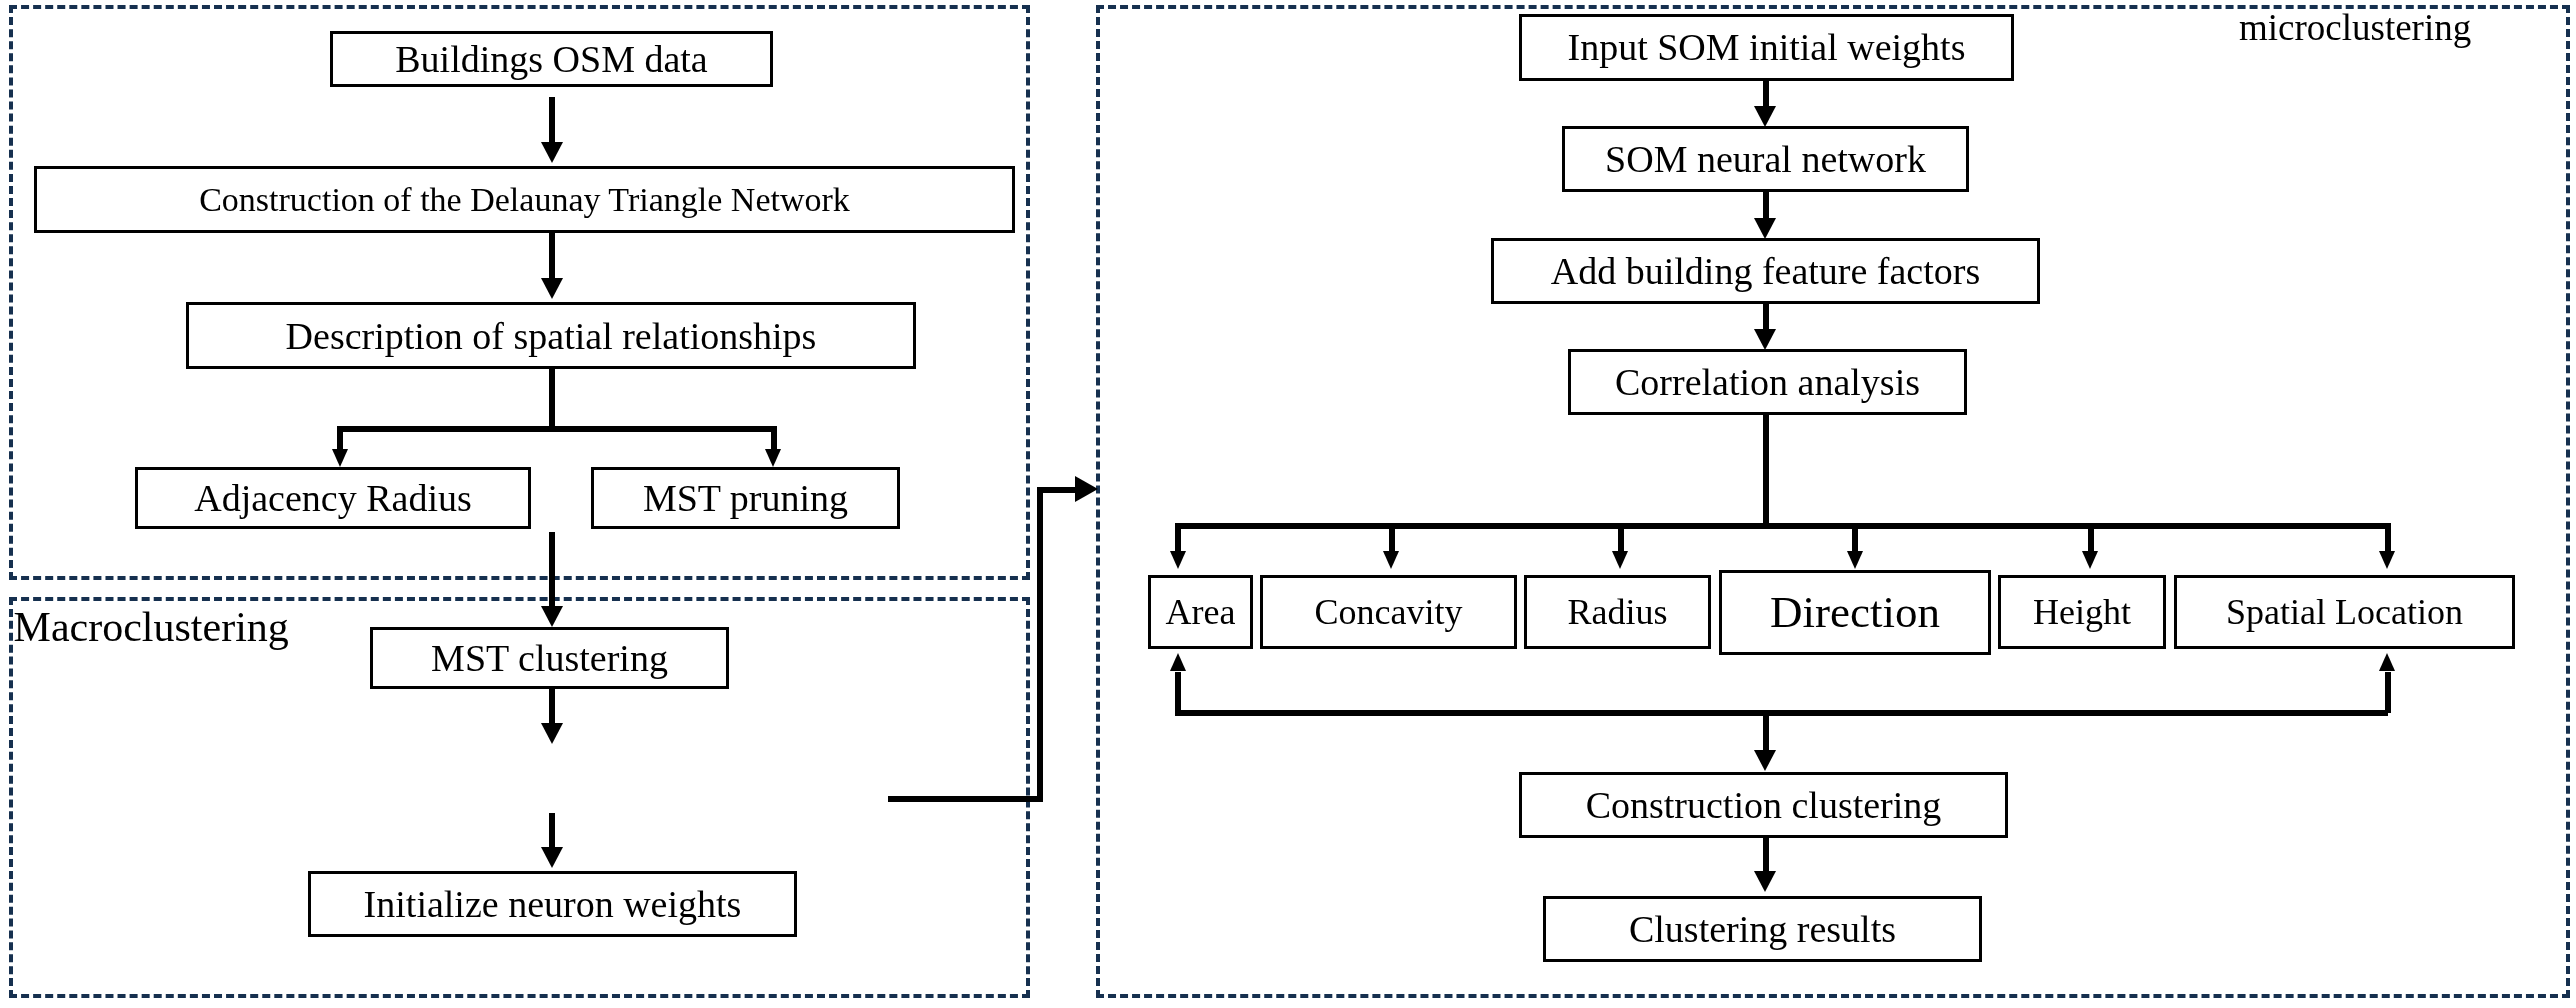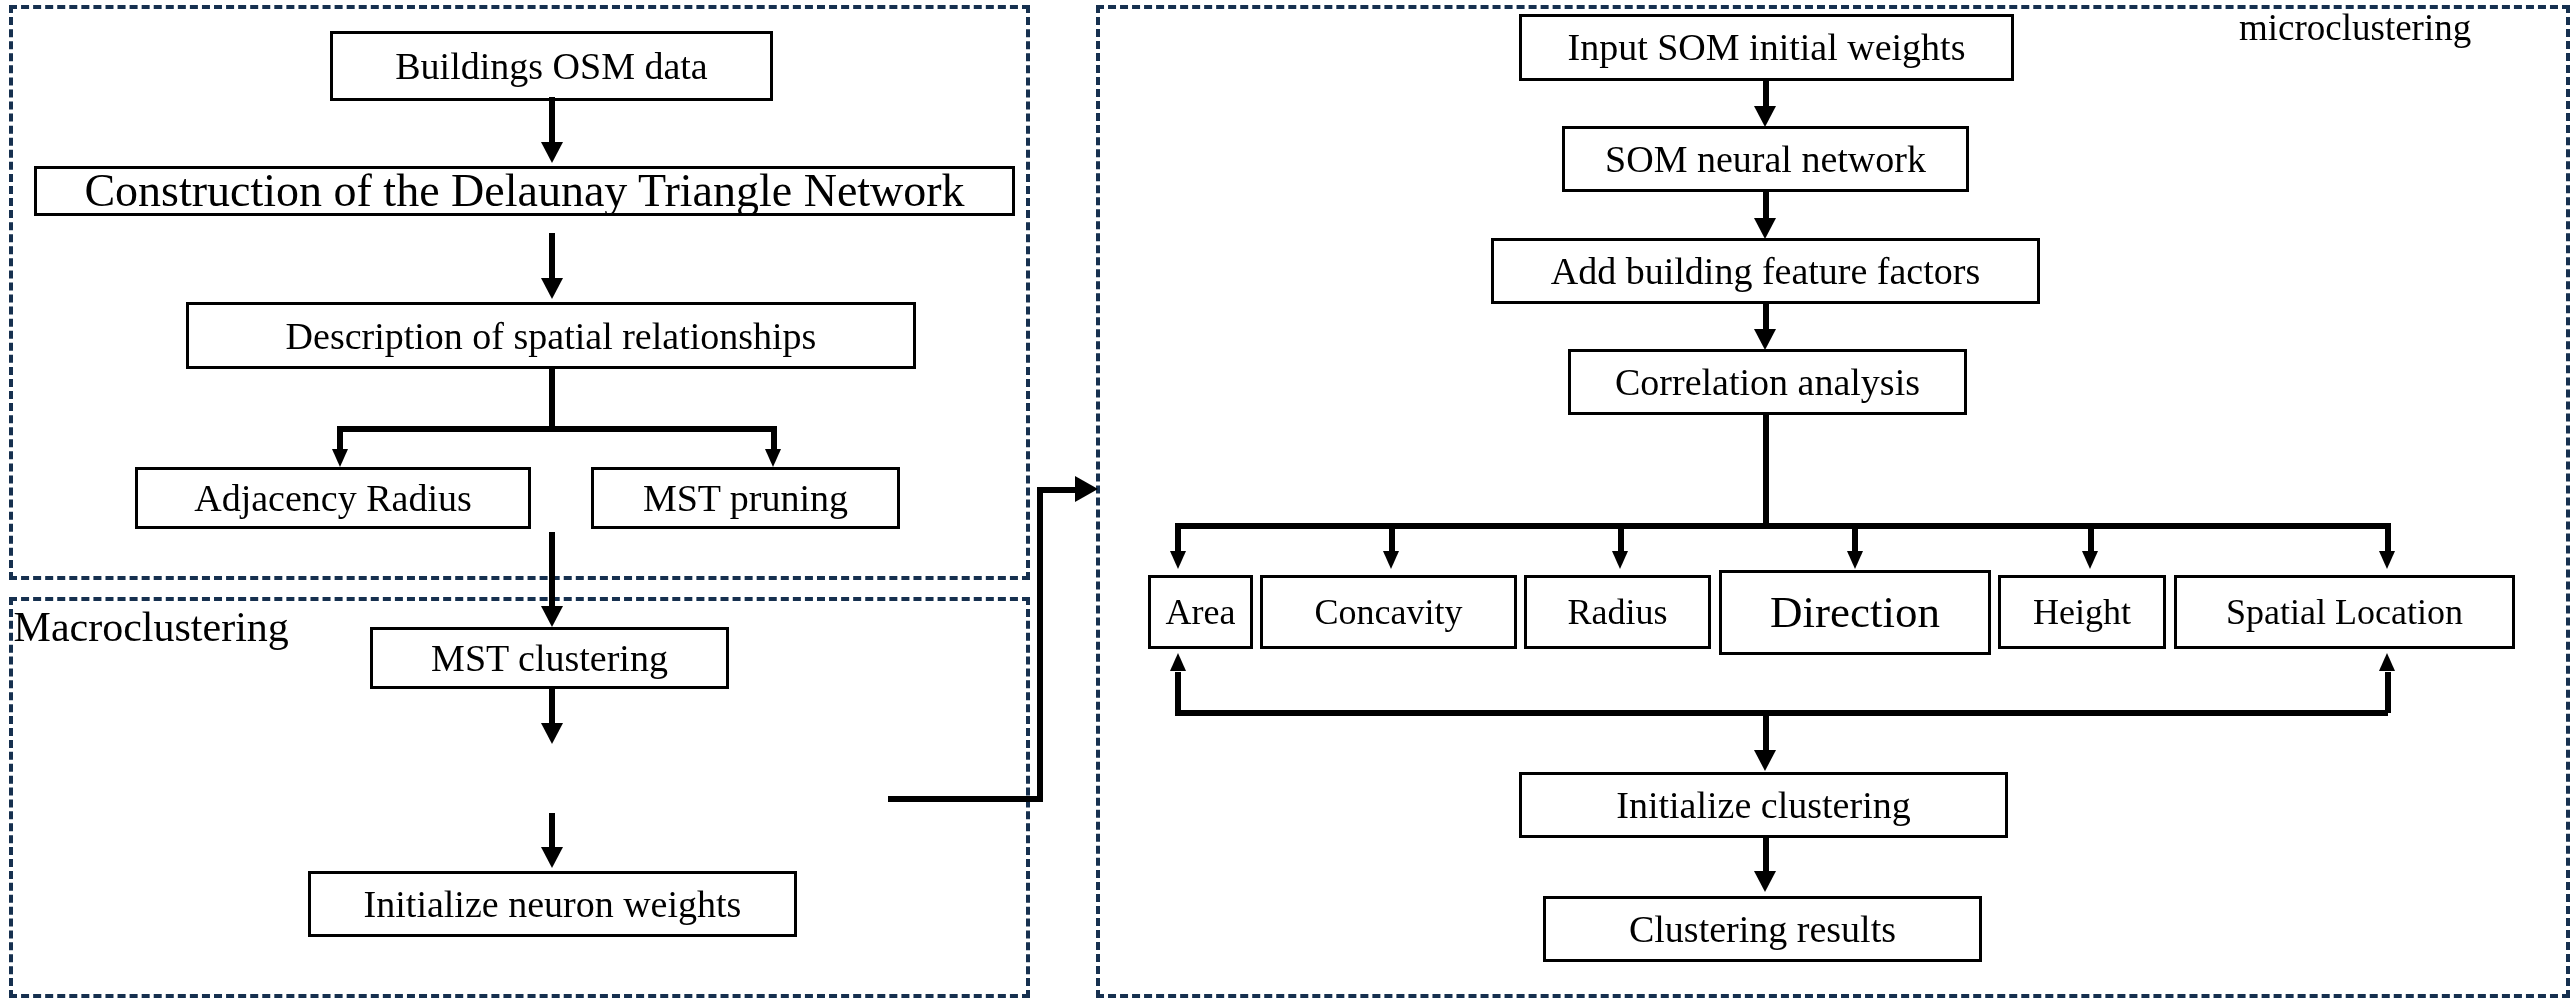--- a/index.html
+++ b/index.html
@@ -80,28 +80,28 @@
 <div id="canvas">
 
   <div class="panel" style="left:8.7px; top:5px; width:1021px; height:575px;"></div>
 
   <div class="panel" style="left:8.7px; top:597px; width:1021px; height:401px;"></div>
   <div class="panel-label" style="left:13.6px; top:606px; font-size:42px;">Macroclustering</div>
 
   <div class="panel" style="left:1096px; top:5px; width:1474px; height:993px;"></div>
   <div class="panel-label" style="left:2239px; top:8.7px; font-size:37px;">microclustering</div>
 
-  <div class="node" style="left:330px; top:31px; width:443px; height:70px; font-size:38px;">
+  <div class="node" style="left:330px; top:31px; width:443px; height:56px; font-size:38px;">
     <span>Buildings OSM data</span>
   </div>
 
   <div class="vline" style="left:549px; top:97px; height:51px;"></div>
   <div class="arrow-down" style="left:541px; top:142px;"></div>
 
-  <div class="node" style="left:34px; top:166px; width:981px; height:50px; font-size:46px;">
+  <div class="node" style="left:34px; top:166px; width:981px; height:67px; font-size:34px;">
     <span>Construction of the Delaunay Triangle Network</span>
   </div>
 
   <div class="vline" style="left:549px; top:233px; height:51px;"></div>
   <div class="arrow-down" style="left:541px; top:278px;"></div>
 
   <div class="node" style="left:186px; top:302px; width:730px; height:67px; font-size:38px;">
     <span>Description of spatial relationships</span>
   </div>
 
@@ -211,21 +211,21 @@
   <div class="hline" style="left:1175px; top:710px; width:1213px;"></div>
   <div class="vline" style="left:1175px; top:672px; height:41px;"></div>
   <div class="arrow-up" style="left:1170px; top:653px;"></div>
   <div class="vline" style="left:2385px; top:672px; height:41px;"></div>
   <div class="arrow-up" style="left:2379px; top:653px;"></div>
 
   <div class="vline" style="left:1763px; top:710px; height:45px;"></div>
   <div class="arrow-down" style="left:1754px; top:750px;"></div>
 
   <div class="node" style="left:1519px; top:772px; width:489px; height:66px; font-size:38px;">
-    <span>Initialize clustering</span>
+    <span>Construction clustering</span>
   </div>
 
   <div class="vline" style="left:1763px; top:838px; height:38px;"></div>
   <div class="arrow-down" style="left:1754px; top:871px;"></div>
 
   <div class="node" style="left:1543px; top:896px; width:439px; height:66px; font-size:38px;">
     <span>Clustering results</span>
   </div>
 
 </div>

